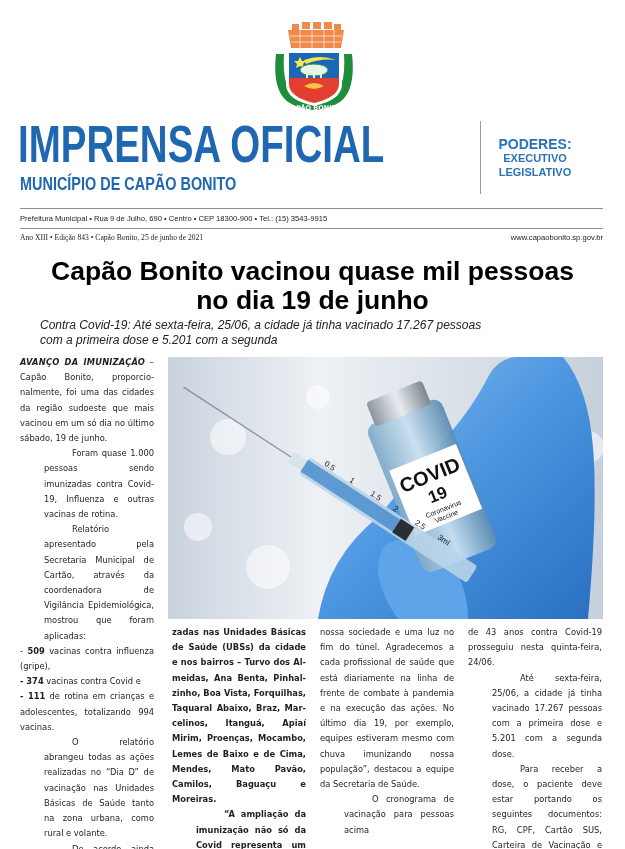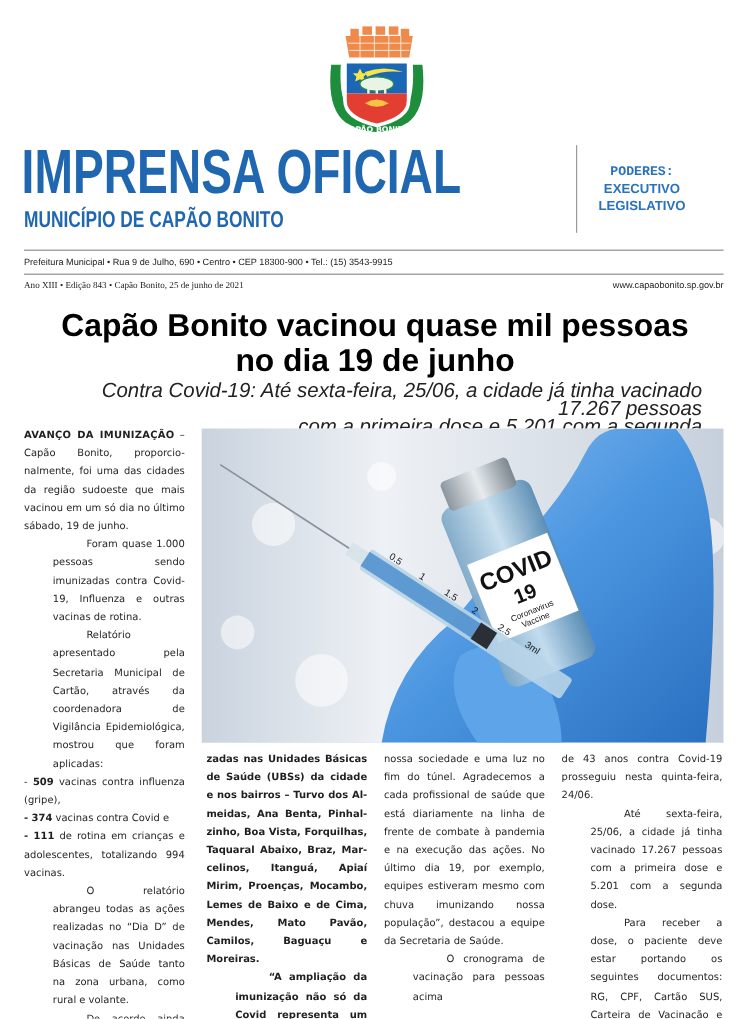--- a/index.html
+++ b/index.html
@@ -17,46 +17,46 @@
   }
   .title-sub {
     position: absolute; left: 20px; top: 173px;
     font-family: "Liberation Sans", sans-serif; font-weight: 700;
     font-size: 19px; line-height: 22px; color: #1f67b1;
     transform: scaleX(0.76); transform-origin: left top; white-space: nowrap;
   }
   .vrule { position: absolute; left: 480px; top: 121px; width: 1px; height: 73px; background: #9a9a9a; }
   .powers { position: absolute; left: 490px; top: 138px; width: 90px; text-align: center;
             font-family: "Liberation Sans", sans-serif; font-weight: 700; color: #2a73bb; }
-  .powers .lbl { font-size: 11px; line-height: 13px; font-family: Liberation Mono, monospace; }
+  .powers .lbl { font-size: 14px; line-height: 13px; }
   .powers .itm { font-size: 11px; line-height: 14px; }
 
   .hr { position: absolute; left: 20px; width: 583px; height: 1px; background: #8f8f8f; }
   .meta { position: absolute; font-family: "Liberation Sans", sans-serif; font-size: 7.6px; color: #222; white-space: nowrap; }
 
   
   .headline {
     position: absolute; left: 0; top: 257px; width: 625px; text-align: center;
     font-family: "Liberation Sans", sans-serif; font-weight: 700; font-size: 26.5px; line-height: 29px; color: #000;
   }
   .deck {
-    position: absolute; left: 40px; top: 318px; width: 545px; text-align: right;
-    font-family: "Liberation Sans", sans-serif; font-style: italic; font-size: 17px; line-height: 15px; color: #222;
+    position: absolute; left: 40px; top: 318px; width: 545px; text-align: left;
+    font-family: "Liberation Sans", sans-serif; font-style: italic; font-size: 12px; line-height: 15px; color: #222;
   }
 
   
   .photo { position: absolute; left: 168px; top: 357px; width: 435px; height: 262px; overflow: hidden; background: #dfe5ec; }
 
   
   .col { position: absolute; width: 134px; font-family: "DejaVu Sans", sans-serif; font-size: 8.3px; line-height: 15.2px;
          color: #1f1f1f; text-align: justify; hyphens: manual; }
   .col p { margin: 0; }
   .col .ind { text-indent: 28px; margin-left: 24px; }
   .col b { font-weight: 700; }
-  .kicker { font-weight: 700; letter-spacing: 0.2px; }
+  .kicker { font-weight: 700; letter-spacing: 0.2px; font-style: italic; }
 </style>
 </head>
 <body>
 
 <div class="crest">
   <svg width="92" height="94" viewBox="0 0 92 94">
 
     <g fill="#f08a4b">
       <rect x="24" y="4" width="7" height="6"></rect>
         <rect x="34" y="2" width="8" height="7"></rect>

